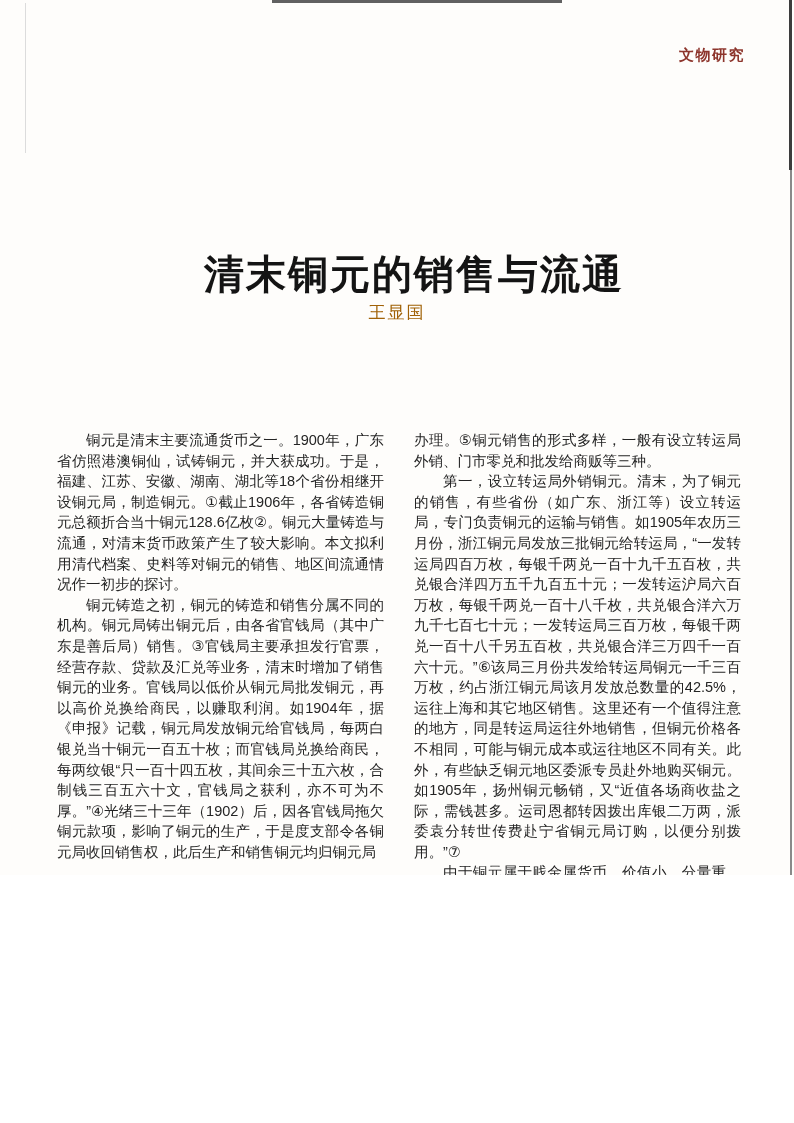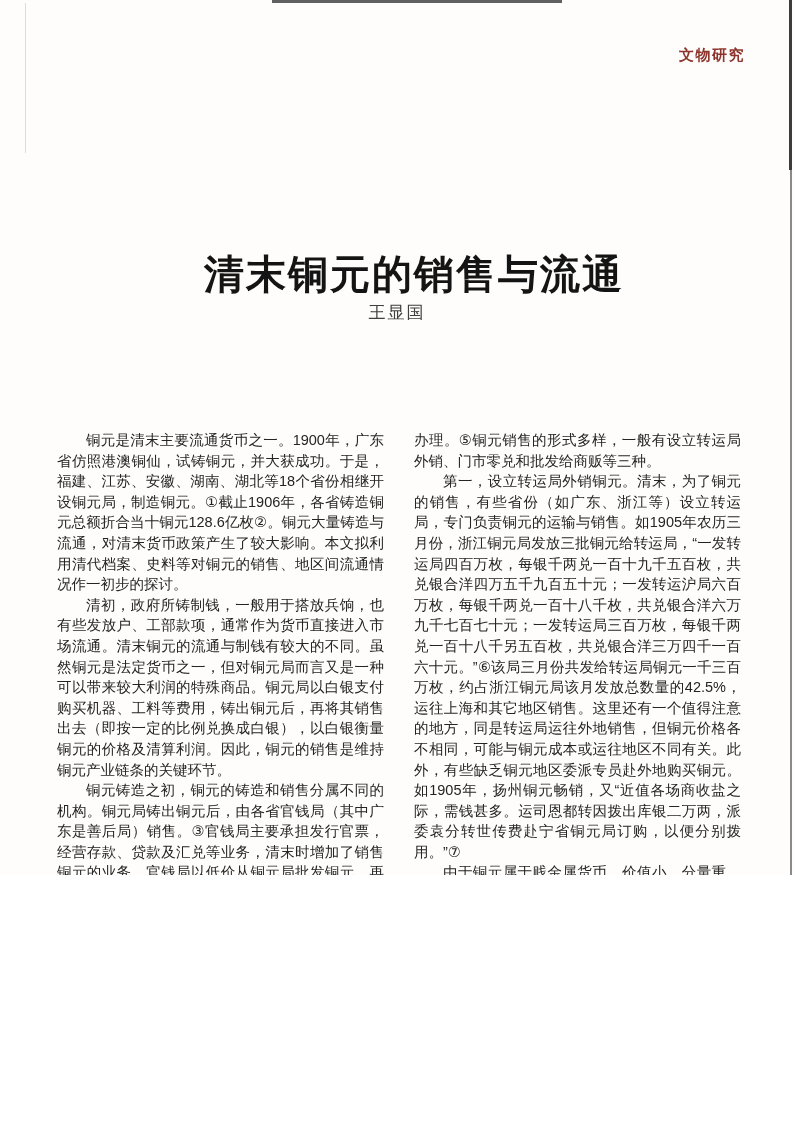--- a/index.html
+++ b/index.html
@@ -24,21 +24,21 @@
   }
   .title {
     position:absolute; top:230px; left:0; width:100%;
     margin:17px; text-align:center;
     font-size:40px; font-weight:bold; letter-spacing:2px;
     color:#141414;
   }
   .author {
     position:absolute; top:301px; left:0; width:100%;
     text-align:center; font-size:17px; letter-spacing:2px;
-    color:#404040;
+    color:#a16207;
   }
   .content {
     position:absolute; top:430px; left:57px; width:684px;
     display:flex; gap:30px;
   }
   .col {
     flex:1; min-width:0;
     font-size:14.5px; line-height:20.6px;
     text-align:justify; color:#242424;
   }
@@ -63,21 +63,20 @@
 
   <div class="journal-header">文物研究</div>
 
   <h1 class="title">清末铜元的销售与流通</h1>
 
   <div class="author">王显国</div>
 
   <div class="content">
     <div class="col">
       <p>铜元是清末主要流通货币之一。1900年，广东省仿照港澳铜仙，试铸铜元，并大获成功。于是，福建、江苏、安徽、湖南、湖北等18个省份相继开设铜元局，制造铜元。①截止1906年，各省铸造铜元总额折合当十铜元128.6亿枚②。铜元大量铸造与流通，对清末货币政策产生了较大影响。本文拟利用清代档案、史料等对铜元的销售、地区间流通情况作一初步的探讨。</p>
-      <p>清初，政府所铸制钱，一般用于搭放兵饷，也有些发放户、工部款项，通常作为货币直接进入市场流通。清末铜元的流通与制钱有较大的不同。虽然铜元是法定货币之一，但对铜元局而言又是一种可以带来较大利润的特殊商品。铜元局以白银支付购买机器、工料等费用，铸出铜元后，再将其销售出去（即按一定的比例兑换成白银），以白银衡量铜元的价格及清算利润。因此，铜元的销售是维持铜元产业链条的关键环节。</p>
       <p>铜元铸造之初，铜元的铸造和销售分属不同的机构。铜元局铸出铜元后，由各省官钱局（其中广东是善后局）销售。③官钱局主要承担发行官票，经营存款、贷款及汇兑等业务，清末时增加了销售铜元的业务。官钱局以低价从铜元局批发铜元，再以高价兑换给商民，以赚取利润。如1904年，据《申报》记载，铜元局发放铜元给官钱局，每两白银兑当十铜元一百五十枚；而官钱局兑换给商民，每两纹银“只一百十四五枚，其间余三十五六枚，合制钱三百五六十文，官钱局之获利，亦不可为不厚。”④光绪三十三年（1902）后，因各官钱局拖欠铜元款项，影响了铜元的生产，于是度支部令各铜元局收回销售权，此后生产和销售铜元均归铜元局</p>
     </div>
     <div class="col">
       <p class="no-indent">办理。⑤铜元销售的形式多样，一般有设立转运局外销、门市零兑和批发给商贩等三种。</p>
       <p>第一，设立转运局外销铜元。清末，为了铜元的销售，有些省份（如广东、浙江等）设立转运局，专门负责铜元的运输与销售。如1905年农历三月份，浙江铜元局发放三批铜元给转运局，“一发转运局四百万枚，每银千两兑一百十九千五百枚，共兑银合洋四万五千九百五十元；一发转运沪局六百万枚，每银千两兑一百十八千枚，共兑银合洋六万九千七百七十元；一发转运局三百万枚，每银千两兑一百十八千另五百枚，共兑银合洋三万四千一百六十元。”⑥该局三月份共发给转运局铜元一千三百万枚，约占浙江铜元局该月发放总数量的42.5%，运往上海和其它地区销售。这里还有一个值得注意的地方，同是转运局运往外地销售，但铜元价格各不相同，可能与铜元成本或运往地区不同有关。此外，有些缺乏铜元地区委派专员赴外地购买铜元。如1905年，扬州铜元畅销，又“近值各场商收盐之际，需钱甚多。运司恩都转因拨出库银二万两，派委袁分转世传费赴宁省铜元局订购，以便分别拨用。”⑦</p>
       <p>由于铜元属于贱金属货币，价值小、分量重，长途运输费用很高，而且各关口查验很严，也只有官方有条件和便利进行大量运输，因此以上方式是当时铜元区域间流通的主要方式。</p>
     </div>
   </div>
 
   <div class="page-number">Page 16</div>

